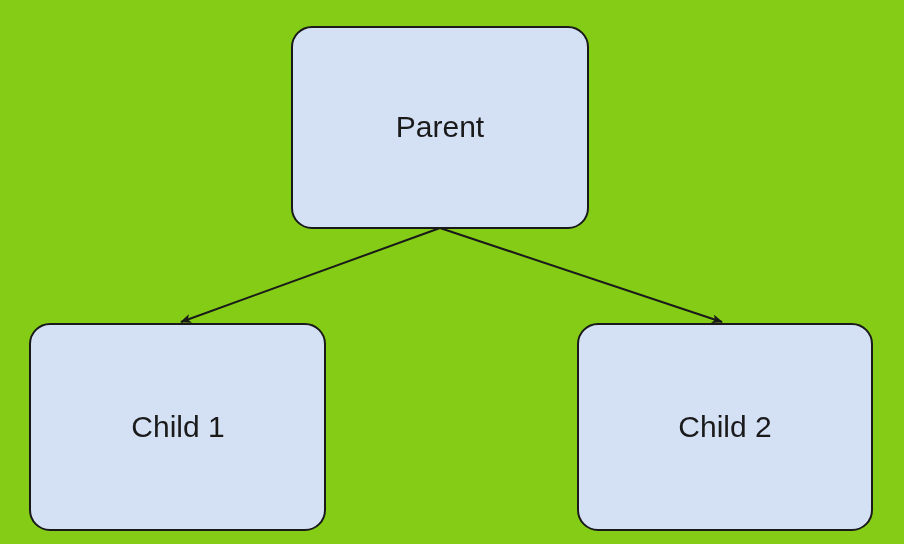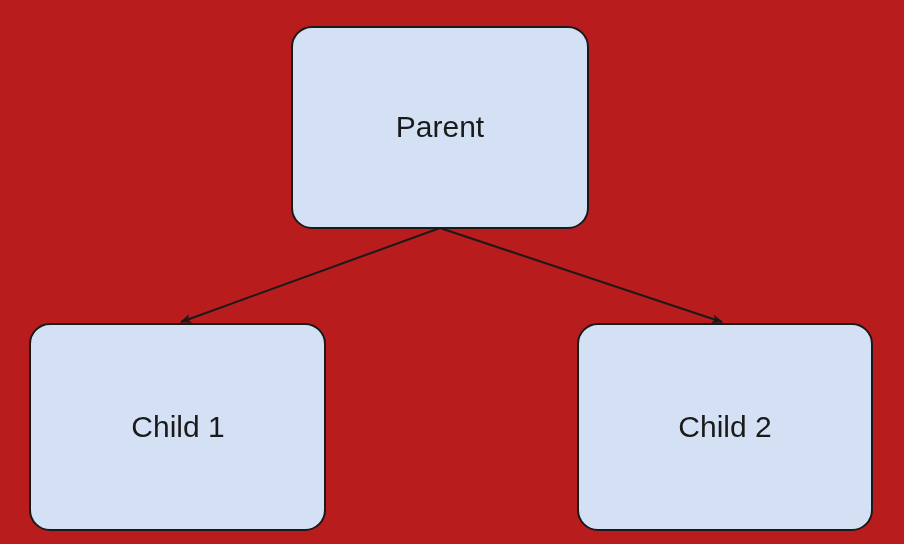--- a/index.html
+++ b/index.html
@@ -8,21 +8,21 @@
     padding: 0;
     background: #ffffff;
   }
   body {
     font-family: "Liberation Sans", sans-serif;
   }
   #canvas {
     position: relative;
     width: 904px;
     height: 544px;
-    background: #b91c1c;
+    background: #84cc16;
     overflow: hidden;
     text-decoration: underline;
   }
   #diagram-svg {
     position: absolute;
     top: 0;
     left: 0;
     width: 904px;
     height: 544px;
     display: block;

